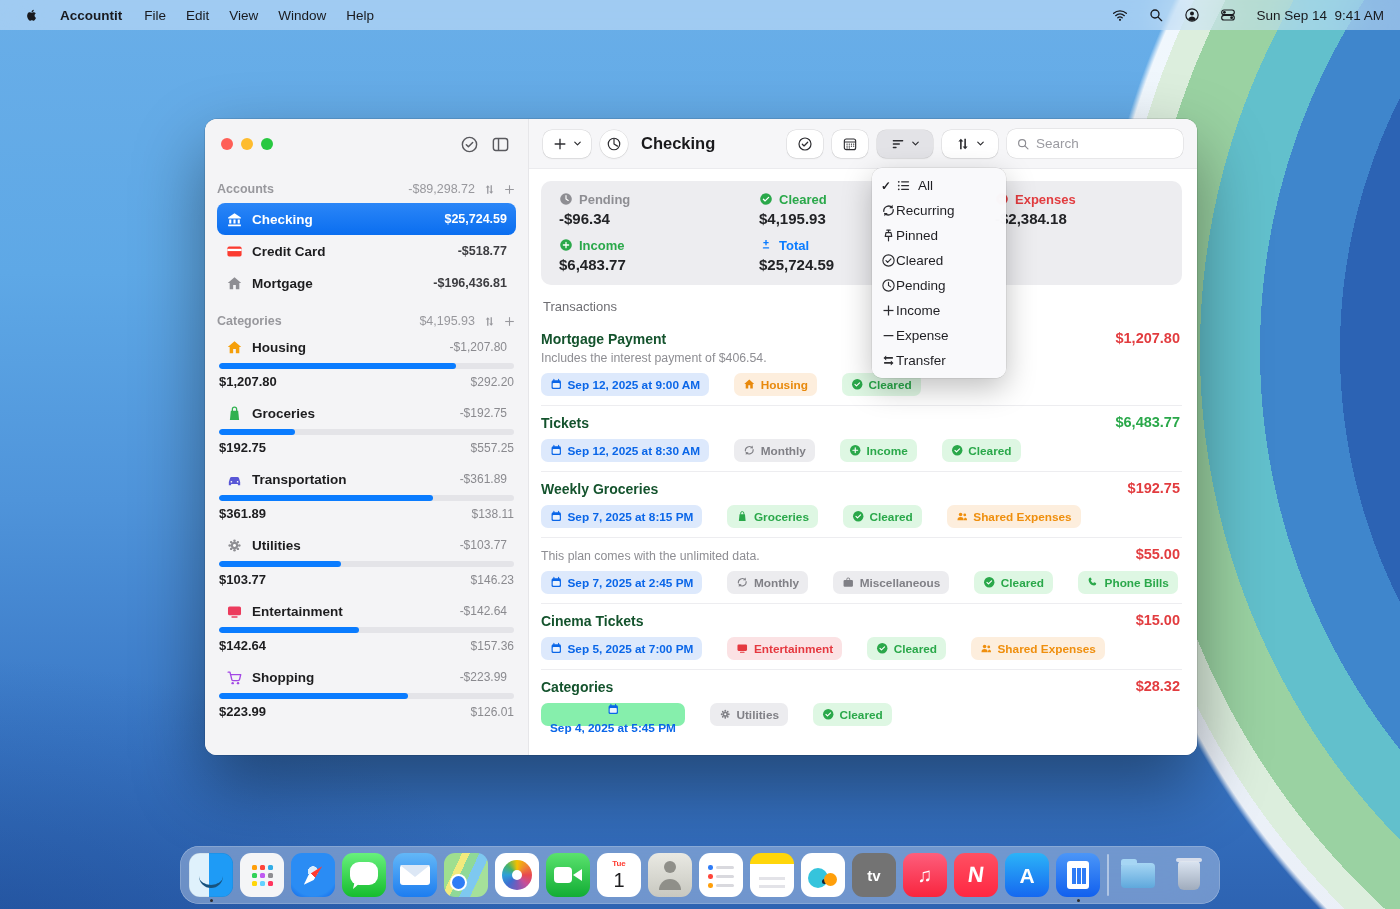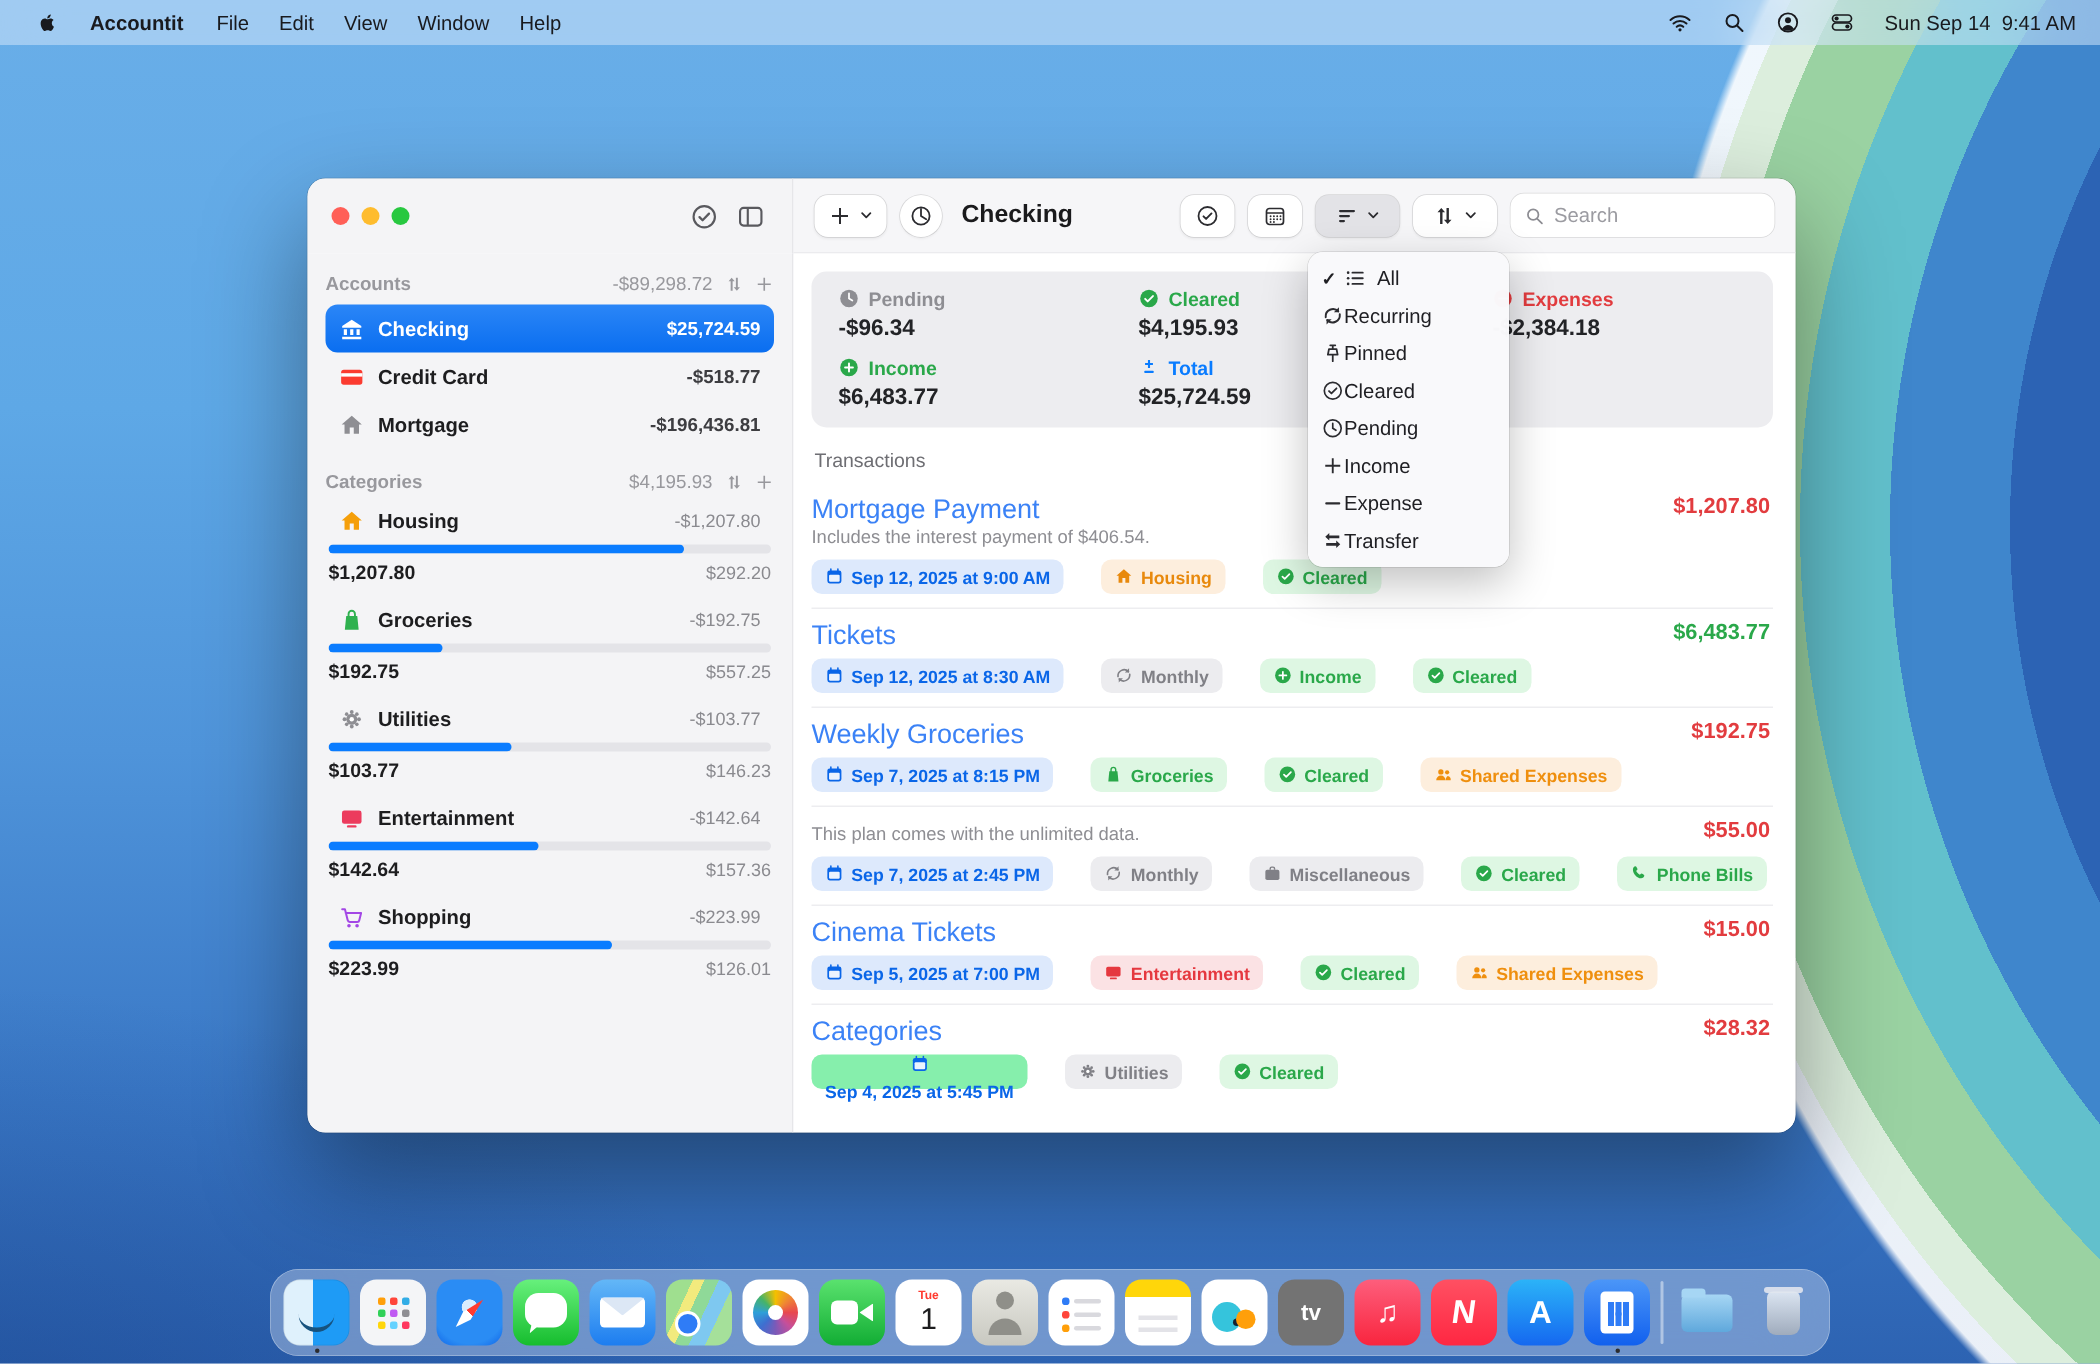--- a/index.html
+++ b/index.html
@@ -78,21 +78,21 @@
   .main{background:#fff;overflow:hidden;position:relative}
   .content{padding:12px 15px 0 12px}
   .summary{background:#ededf0;border-radius:10px;padding:10px 18px 12px;display:grid;
     grid-template-columns:200px 236px 1fr;row-gap:10px;column-gap:0}
   .stat-top{display:flex;align-items:center;gap:6px;font-size:13px;font-weight:600;height:16px}
   .stat-top .icn{font-size:14px}
   .stat-val{font-size:15px;font-weight:600;color:#222326;margin-top:3px}
   .txn-head{margin:14px 2px 8px;font-size:13px;color:#6e6e73}
   .txn{position:relative;padding:8px 0 9px;border-top:1px solid #ededf0}
   .txn:first-of-type{border-top:none}
-  .txn-title{font-size:18px;font-weight:400;color:#3b82f6;line-height:18px}
+  .txn-title{font-size:14px;font-weight:700;color:#14532d;line-height:18px}
   .txn-desc{font-size:12.3px;color:#8e8e93;line-height:15px;margin-top:3px}
   .txn-amt{position:absolute;right:2px;top:8px;font-size:14.5px;font-weight:700}
   .tags{display:flex;gap:25px;margin-top:7px;flex-wrap:nowrap}
   .tag{display:inline-flex;align-items:center;gap:5px;height:23px;padding:0 9px;border-radius:7px;
     font-size:11.8px;font-weight:700;white-space:nowrap}
   .tag .icn{font-size:12.5px}
 
   
   .dropdown{position:absolute;left:667px;top:49px;width:134px;background:rgba(249,249,251,.97);backdrop-filter:blur(22px);
     border-radius:10px;padding:5px 0;box-shadow:0 10px 30px rgba(0,0,0,.25),0 0 0 .5px rgba(0,0,0,.12);z-index:30}
@@ -583,20 +583,38 @@
           </div>
           <div class="bar">
             <div class="bar-fill" style="width: 25.7%;"></div>
           </div>
           <div class="cat-r2">
             <span class="cat-spent" data-bind="sidebar.categories.items.1.spent">$192.75</span>
             <span class="cat-rem" data-bind="sidebar.categories.items.1.remaining">$557.25</span>
           </div>
         </div>
 
+        <div class="cat-block">
+          <div class="cat-r1">
+            <span class="icn acc-ic" style="color: rgb(88, 86, 214);">
+              <svg class="ic" viewBox="0 0 24 24">
+                <use href="#i-car"></use>
+              </svg>
+            </span>
+            <span class="cat-name" data-bind="sidebar.categories.items.2.name">Transportation</span>
+            <span class="cat-amt" data-bind="sidebar.categories.items.2.amount">-$361.89</span>
+          </div>
+          <div class="bar">
+            <div class="bar-fill" style="width: 72.4%;"></div>
+          </div>
+          <div class="cat-r2">
+            <span class="cat-spent" data-bind="sidebar.categories.items.2.spent">$361.89</span>
+            <span class="cat-rem" data-bind="sidebar.categories.items.2.remaining">$138.11</span>
+          </div>
+        </div>
 
         <div class="cat-block">
           <div class="cat-r1">
             <span class="icn acc-ic" style="color: rgb(142, 142, 147);">
               <svg class="ic" viewBox="0 0 24 24">
                 <use href="#i-gear"></use>
               </svg>
             </span>
             <span class="cat-name" data-bind="sidebar.categories.items.3.name">Utilities</span>
             <span class="cat-amt" data-bind="sidebar.categories.items.3.amount">-$103.77</span>

